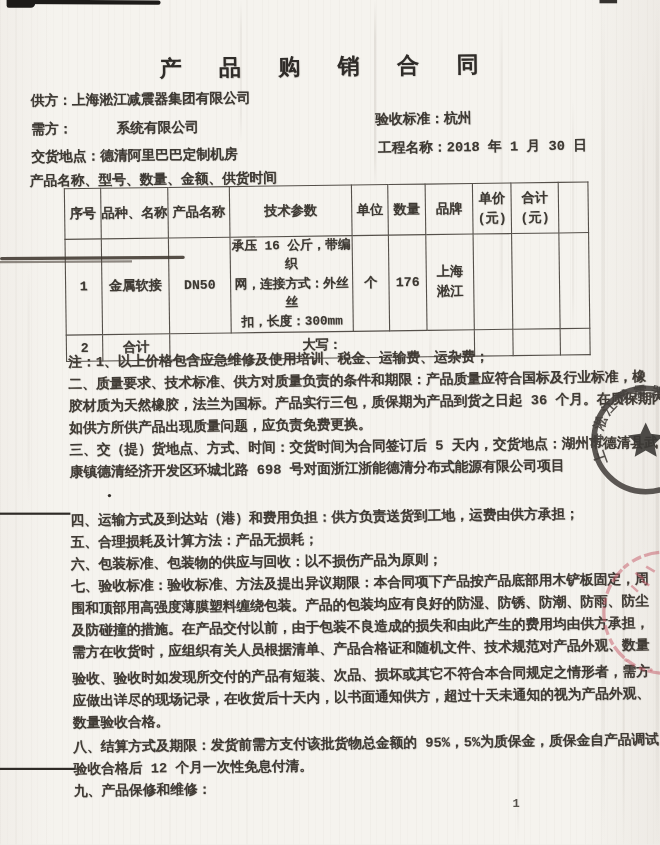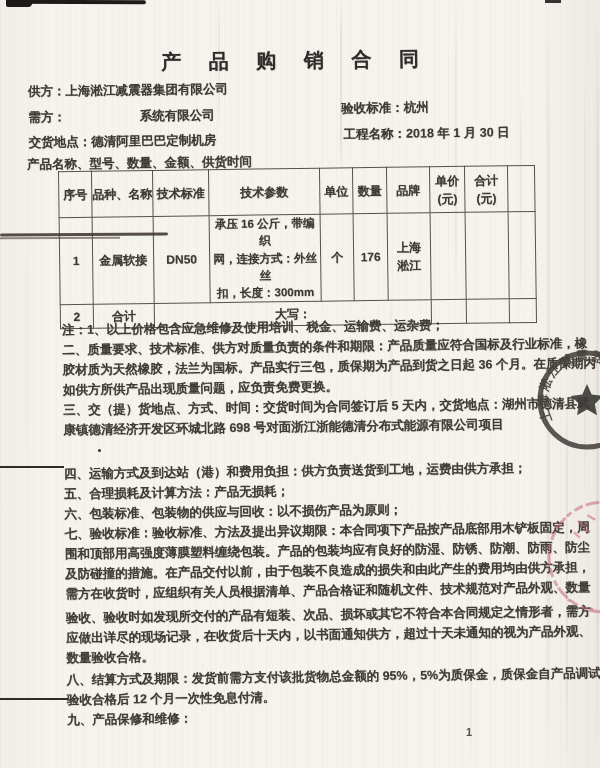--- a/index.html
+++ b/index.html
@@ -1,34 +1,34 @@
 <!DOCTYPE html>
 <html><head>
 <meta charset="utf-8">
 <style>
   html,body{margin:0;padding:0;}
   body{width:600px;height:768px;overflow:hidden;background:#e9e6e0;font-family:"Liberation Sans","DejaVu Sans",sans-serif;}
   .page{position:relative;width:600px;height:768px;overflow:hidden;
-        background:#f5f3ee;color:#3d3933;}
+        background:#f5f3ee;color:#3d3933;font-family:Liberation Mono, monospace;}
   .texture{position:absolute;inset:0;pointer-events:none;
         background:
           repeating-linear-gradient(90deg, rgba(140,128,115,.045) 0 1px, transparent 1px 6px, rgba(140,128,115,.028) 6px 7px, transparent 7px 14px),
           linear-gradient(90deg, rgba(160,140,130,.05), rgba(0,0,0,0) 8%, rgba(0,0,0,0) 88%, rgba(150,130,120,.08));}
   .streak{position:absolute;width:2px;background:linear-gradient(rgba(115,102,90,0), rgba(115,102,90,.16) 20%, rgba(115,102,90,.16) 80%, rgba(115,102,90,0));}
 
   
   .doc{position:absolute;inset:0;transform:rotate(-0.75deg);transform-origin:300px 400px;
        text-shadow:0.3px 0.3px 0.8px rgba(72,64,55,.5);}
 
   .title{position:absolute;top:47px;left:0;width:600px;text-align:center;
          font-size:20px;font-weight:bold;letter-spacing:11px;color:#2f2c29;}
   .hline{position:absolute;font-size:12.5px;font-weight:bold;white-space:nowrap;}
   .l-supplier{top:80px;left:32px;}
   .l-buyer{top:106px;left:32px;}
-  .l-buyer .val{margin-left:74px;}
+  .l-buyer .val{margin-left:40px;}
   .l-place{top:101px;left:345px;}
   .l-project{top:131px;left:32px;}
   .l-time{top:127px;left:347px;}
   .l-caption{top:153px;left:30px;}
 
   
   table.products{position:absolute;top:168px;left:61px;width:476px;border-collapse:collapse;table-layout:fixed;
         font-size:12px;font-weight:bold;color:#3d3933;}
   table.products th,table.products td{border:1.2px solid #55504a;padding:0;text-align:center;vertical-align:middle;
         white-space:pre-line;line-height:1.5;overflow:hidden;}
@@ -108,21 +108,21 @@
           <col style="width:34px">
           <col style="width:43px">
           <col style="width:35px">
         <col style="width:43px">
           <col style="width:27px">
       </colgroup>
       <tbody>
           <tr class="hdr">
         <th>序号</th>
         <th>品种、名称</th>
-        <th>技术标准</th>
+        <th>产品名称</th>
         <th>技术参数</th>
         <th>单位</th>
         <th>数量</th>
         <th>品牌</th>
         <th>单价
 (元)</th>
         <th>合计
 (元)</th>
         <th></th>
       </tr>

